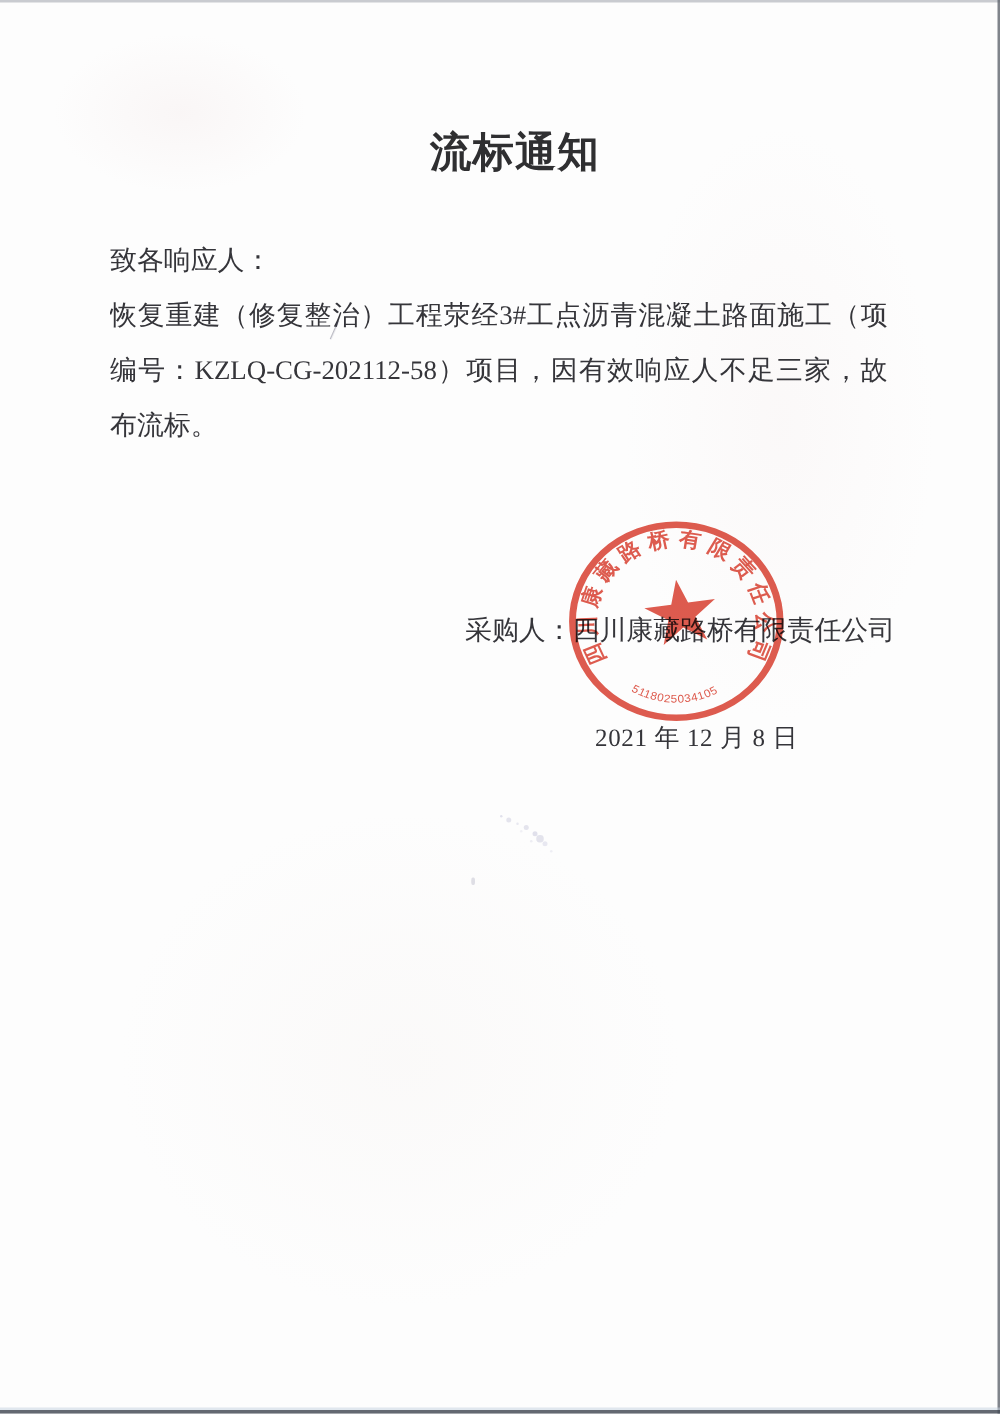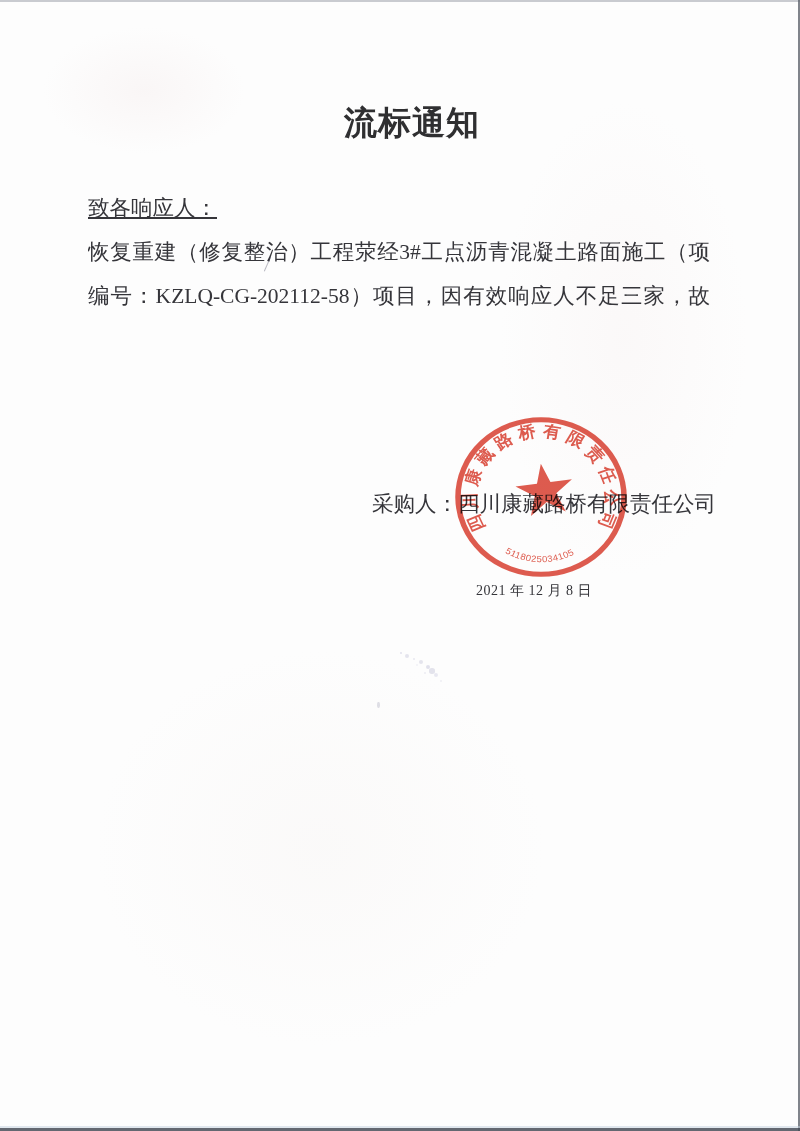--- a/index.html
+++ b/index.html
@@ -22,28 +22,28 @@
     color:#2f2f31;letter-spacing:1px;line-height:44px;
   }
   .body-block{
     position:absolute;top:186px;left:88px;width:622px;
     font-size:21.5px;color:#35353a;line-height:44px;
     text-align:justify;
   }
   .line{height:44px;overflow:hidden;}
   .jline{text-align:justify;text-align-last:justify;}
   .indent{text-indent:48px;}
-  .plain{text-align:right;text-align-last:left;text-decoration:underline;}
+  .plain{text-align:right;text-align-last:left;}
   .purchaser{
     position:absolute;top:489px;left:372px;
     font-size:21.5px;color:#35353a;line-height:30px;white-space:nowrap;
   }
   .date-line{
     position:absolute;top:577px;left:476px;
-    font-size:14px;color:#35353a;line-height:28px;white-space:nowrap;
+    font-size:20px;color:#35353a;line-height:28px;white-space:nowrap;
     letter-spacing:.5px;
   }
   .seal-wrap{
     position:absolute;left:441px;top:404px;width:200px;height:200px;
     transform:scaleY(.93);transform-origin:50% 0;
     mix-blend-mode:multiply;opacity:.9;pointer-events:none;
   }
   .seal-wrap svg{display:block;filter:blur(.2px);}
   .seal-ring-text{font-family:"Liberation Sans", sans-serif;font-weight:700;}
   .seal-num-text{font-family:"Liberation Sans", sans-serif;font-weight:400;letter-spacing:1px;}
@@ -83,20 +83,21 @@
   <div class="edge-right"></div>
   <div class="edge-bottom-light"></div>
   <div class="edge-bottom"></div>
 
   <div class="doc-title">流标通知</div>
 
   <div class="body-block">
     <div class="line plain">致各响应人：</div>
     <div class="line jline">恢复重建（修复整治）工程荥经3#工点沥青混凝土路面施工（项目</div>
     <div class="line jline">编号：KZLQ-CG-202112-58）项目，因有效响应人不足三家，故宣</div>
+    <div class="line plain">布流标。</div>
   </div>
 
   <div class="purchaser">采购人：四川康藏路桥有限责任公司</div>
 
   <div class="date-line">2021 年 12 月 8 日</div>
 
   <div class="seal-wrap">
     <svg width="200" height="200" viewBox="0 0 200 200">
       <defs>
         <path id="sealTopArc" d="M 45.5 135.4 A 65 65 0 1 1 154.5 135.4" fill="none"></path>

